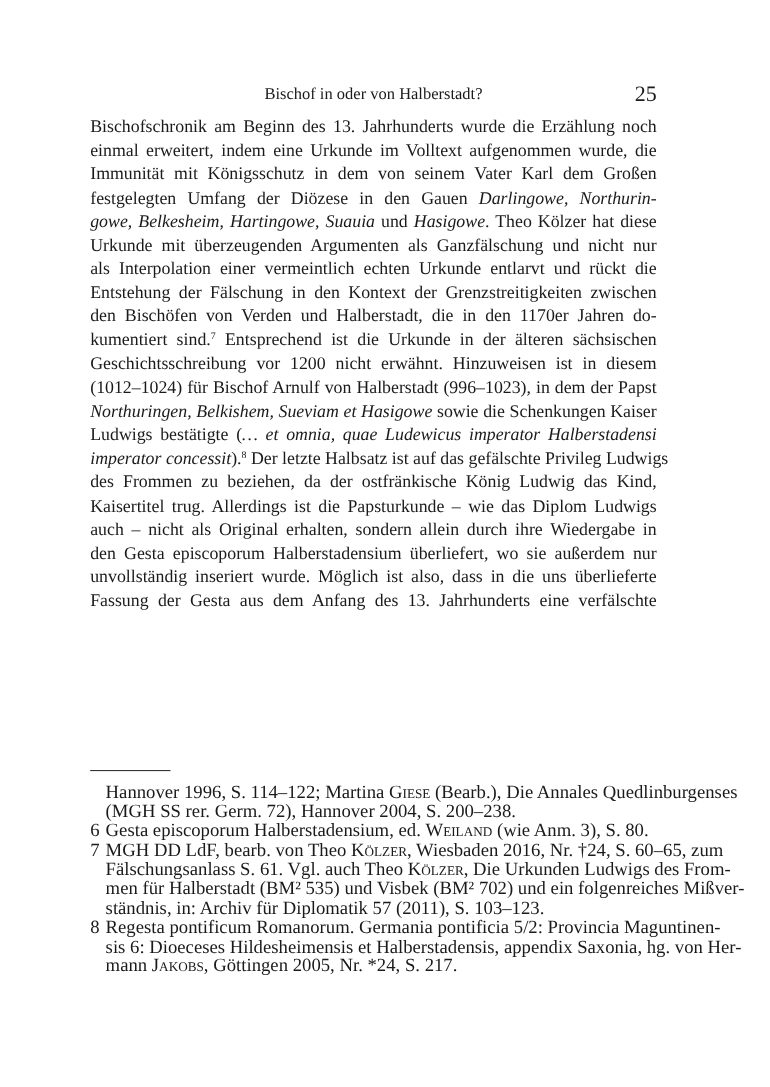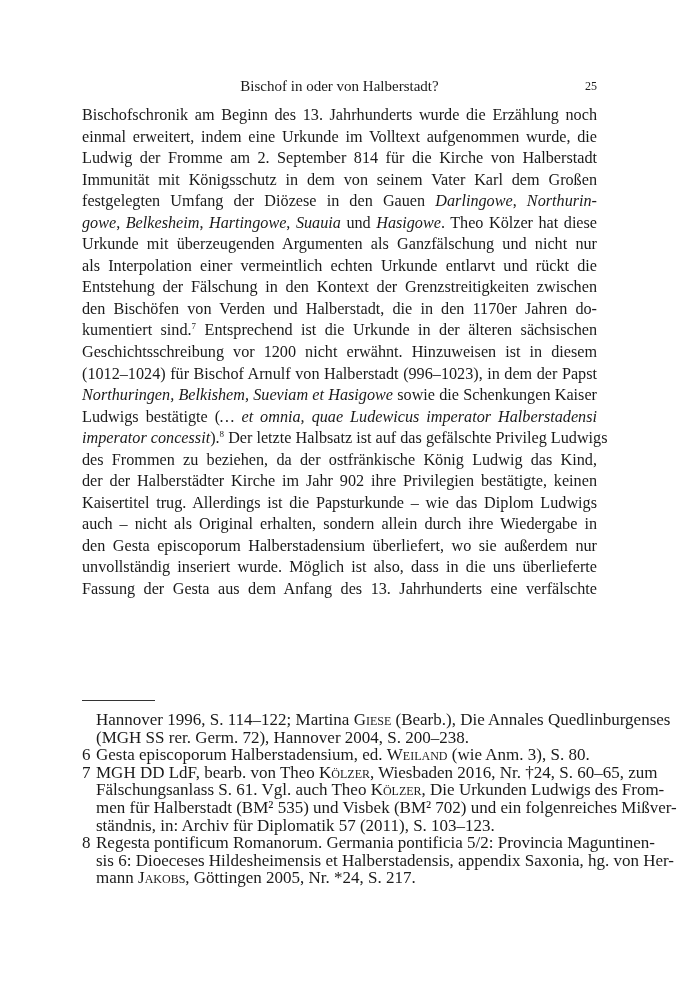--- a/index.html
+++ b/index.html
@@ -2,21 +2,21 @@
 <html><head>
 <meta charset="utf-8">
 <style>
   html, body { margin:0; padding:0; background:#ffffff; }
   body { width:700px; height:988px; position:relative; overflow:hidden;
          font-family:"Liberation Serif", "DejaVu Serif", serif; color:#1a1a1a; }
   .page { position:absolute; left:0; top:17px; width:700px; height:988px;text-decoration:underline; }
   .running-head { position:absolute; top:58px; left:82px; width:515px; height:22px;
                   font-size:15px; line-height:22px; }
   .running-title { position:absolute; left:0; right:0; text-align:center; }
-  .page-number { position:absolute; right:0; top:0; font-size:12px; }
+  .page-number { position:absolute; right:0; top:0; font-size:20px; }
   .body-text { position:absolute; left:82px; top:88px; width:515px; }
   .line { height:21.55px; line-height:21.55px; font-size:16.2px; white-space:nowrap;
           text-align:justify; text-align-last:justify; overflow:visible; }
   i { font-style:italic; }
   sup { font-size:9px; vertical-align:6px; line-height:0; }
   .sc { font-variant:small-caps; }
   .rule { position:absolute; left:82px; top:683px; width:73px; height:0;
           border-top:1px solid #333; }
   .footnotes { position:absolute; left:82px; top:694px; width:515px; }
   .fn-line { position:relative; height:17.6px; line-height:17.6px; font-size:17px;
@@ -29,36 +29,34 @@
 
 <div class="page">
   <div class="running-head">
     <span class="running-title">Bischof in oder von Halberstadt?</span>
     <span class="page-number">25</span>
   </div>
 
   <div class="body-text" id="body-text">
       <div class="line">Bischofschronik am Beginn des 13. Jahrhunderts wurde die Erzählung noch</div>
       <div class="line">einmal erweitert, indem eine Urkunde im Volltext aufgenommen wurde, die</div>
-      <div class="line">Ludwig der Fromme am 2. September 814 für die Kirche von Halberstadt</div>
       <div class="line">Immunität mit Königsschutz in dem von seinem Vater Karl dem Großen</div>
       <div class="line">festgelegten Umfang der Diözese in den Gauen <i>Darlingowe</i>, <i>Northurin-</i></div>
       <div class="line"><i>gowe</i>, <i>Belkesheim</i>, <i>Hartingowe</i>, <i>Suauia</i> und <i>Hasigowe</i>. Theo Kölzer hat diese</div>
       <div class="line">Urkunde mit überzeugenden Argumenten als Ganzfälschung und nicht nur</div>
       <div class="line">als Interpolation einer vermeintlich echten Urkunde entlarvt und rückt die</div>
       <div class="line">Entstehung der Fälschung in den Kontext der Grenzstreitigkeiten zwischen</div>
       <div class="line">den Bischöfen von Verden und Halberstadt, die in den 1170er Jahren do-</div>
       <div class="line">kumentiert sind.<sup>7</sup> Entsprechend ist die Urkunde in der älteren sächsischen</div>
       <div class="line">Geschichtsschreibung vor 1200 nicht erwähnt. Hinzuweisen ist in diesem</div>
       <div class="line">(1012–1024) für Bischof Arnulf von Halberstadt (996–1023), in dem der Papst</div>
       <div class="line"><i>Northuringen, Belkishem, Sueviam et Hasigowe</i> sowie die Schenkungen Kaiser</div>
       <div class="line">Ludwigs bestätigte (<i>… et omnia, quae Ludewicus imperator Halberstadensi</i></div>
       <div class="line"><i>imperator concessit</i>).<sup>8</sup> Der letzte Halbsatz ist auf das gefälschte Privileg Ludwigs</div>
       <div class="line">des Frommen zu beziehen, da der ostfränkische König Ludwig das Kind,</div>
-      <div class="line">der der Halberstädter Kirche im Jahr 902 ihre Privilegien bestätigte, keinen</div>
       <div class="line">Kaisertitel trug. Allerdings ist die Papsturkunde – wie das Diplom Ludwigs</div>
       <div class="line">auch – nicht als Original erhalten, sondern allein durch ihre Wiedergabe in</div>
       <div class="line">den Gesta episcoporum Halberstadensium überliefert, wo sie außerdem nur</div>
       <div class="line">unvollständig inseriert wurde. Möglich ist also, dass in die uns überlieferte</div>
       <div class="line">Fassung der Gesta aus dem Anfang des 13. Jahrhunderts eine verfälschte</div>
     </div>
 
   <div class="rule"></div>
 
   <div class="footnotes" id="footnotes">

